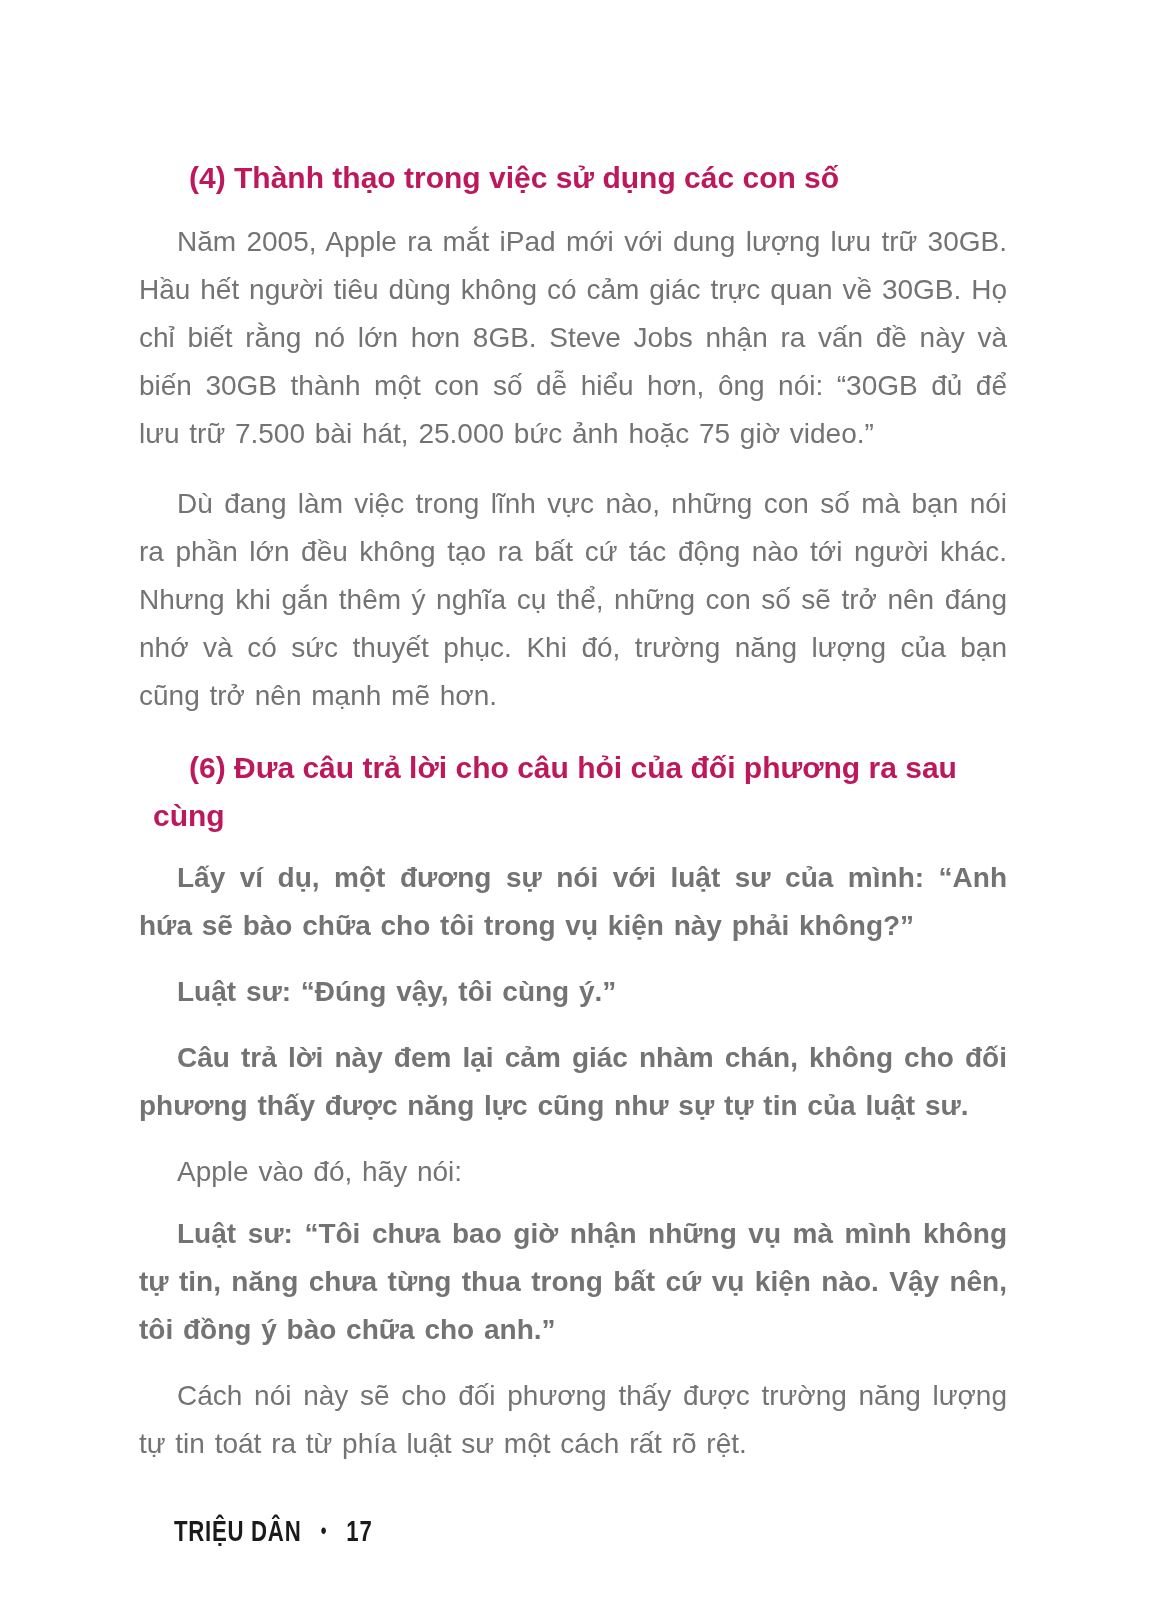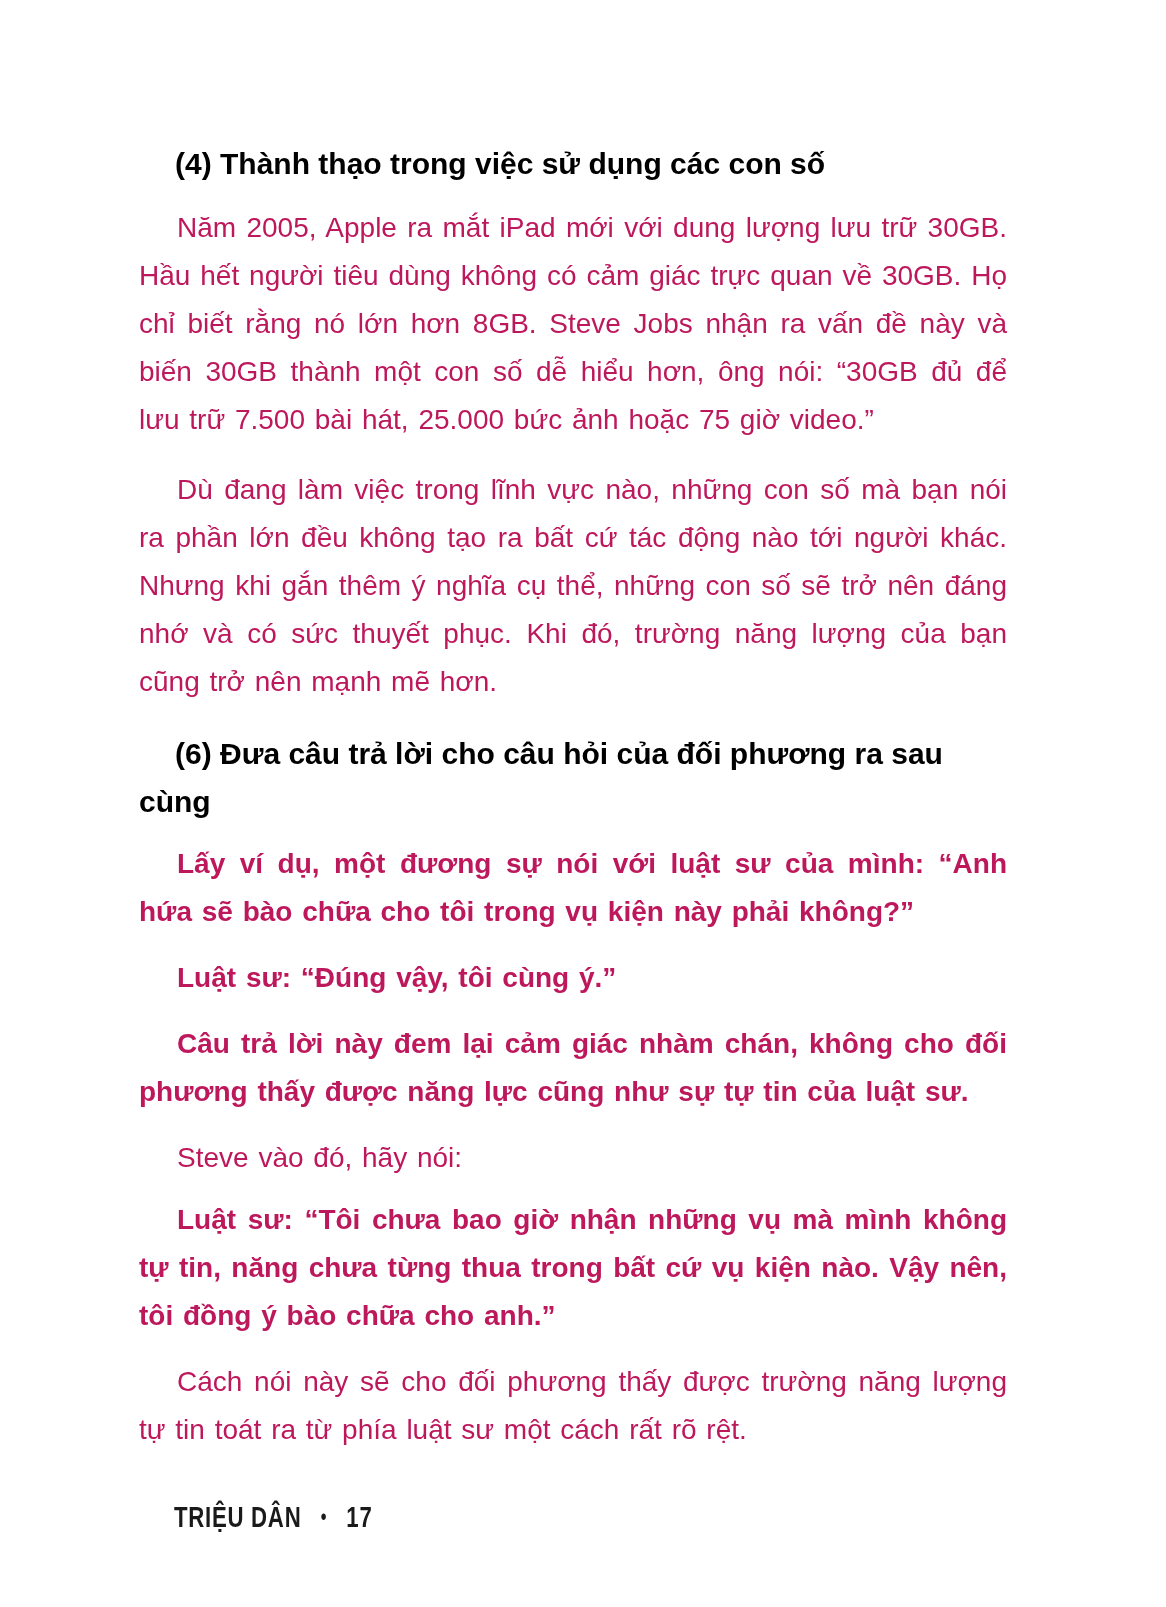--- a/index.html
+++ b/index.html
@@ -15,36 +15,36 @@
     overflow: hidden;
   }
   .page {
     box-sizing: border-box;
     width: 1166px;
     height: 1607px;
     padding: 140px 159px 0 139px;
     background: #ffffff;
   }
   .heading {
-    margin: 0;
+    margin: 14px;
     font-size: 30px;
     font-weight: 700;
     line-height: 48px;
-    color: #000000;
+    color: #be185d;
     text-indent: 36px;
   }
   .para {
     margin: 0;
     font-size: 28px;
     font-weight: 400;
     line-height: 48px;
     text-align: justify;
     text-justify: inter-word;
     text-indent: 38px;
-    color: #be185d;
+    color: #737373;
     word-spacing: 2px;
   }
   .mb14 { margin-bottom: 14px; }
   .mb16 { margin-bottom: 16px; }
   .mb18 { margin-bottom: 18px; font-weight: bold; }
   .mb22 { margin-bottom: 22px; }
   .mb24 { margin-bottom: 24px; }
   .footer {
     margin-top: 46px;
     text-align: left;
@@ -78,21 +78,21 @@
   <p class="para mb24">Dù đang làm việc trong lĩnh vực nào, những con số mà bạn nói ra phần lớn đều không tạo ra bất cứ tác động nào tới người khác. Nhưng khi gắn thêm ý nghĩa cụ thể, những con số sẽ trở nên đáng nhớ và có sức thuyết phục. Khi đó, trường năng lượng của bạn cũng trở nên mạnh mẽ hơn.</p>
 
   <h2 class="heading mb14">(6) Đưa câu trả lời cho câu hỏi của đối phương ra sau cùng</h2>
 
   <p class="para mb18">Lấy ví dụ, một đương sự nói với luật sư của mình: “Anh hứa sẽ bào chữa cho tôi trong vụ kiện này phải không?”</p>
 
   <p class="para mb18">Luật sư: “Đúng vậy, tôi cùng ý.”</p>
 
   <p class="para mb18">Câu trả lời này đem lại cảm giác nhàm chán, không cho đối phương thấy được năng lực cũng như sự tự tin của luật sư.</p>
 
-  <p class="para mb14">Steve vào đó, hãy nói:</p>
+  <p class="para mb14">Apple vào đó, hãy nói:</p>
 
   <p class="para mb18">Luật sư: “Tôi chưa bao giờ nhận những vụ mà mình không tự tin, năng chưa từng thua trong bất cứ vụ kiện nào. Vậy nên, tôi đồng ý bào chữa cho anh.”</p>
 
   <p class="para">Cách nói này sẽ cho đối phương thấy được trường năng lượng tự tin toát ra từ phía luật sư một cách rất rõ rệt.</p>
 
   <div class="footer">
     <span class="footer-inner">
       <span>TRIỆU DÂN</span><span class="footer-sep">•</span><span>17</span>
     </span>
   </div>

